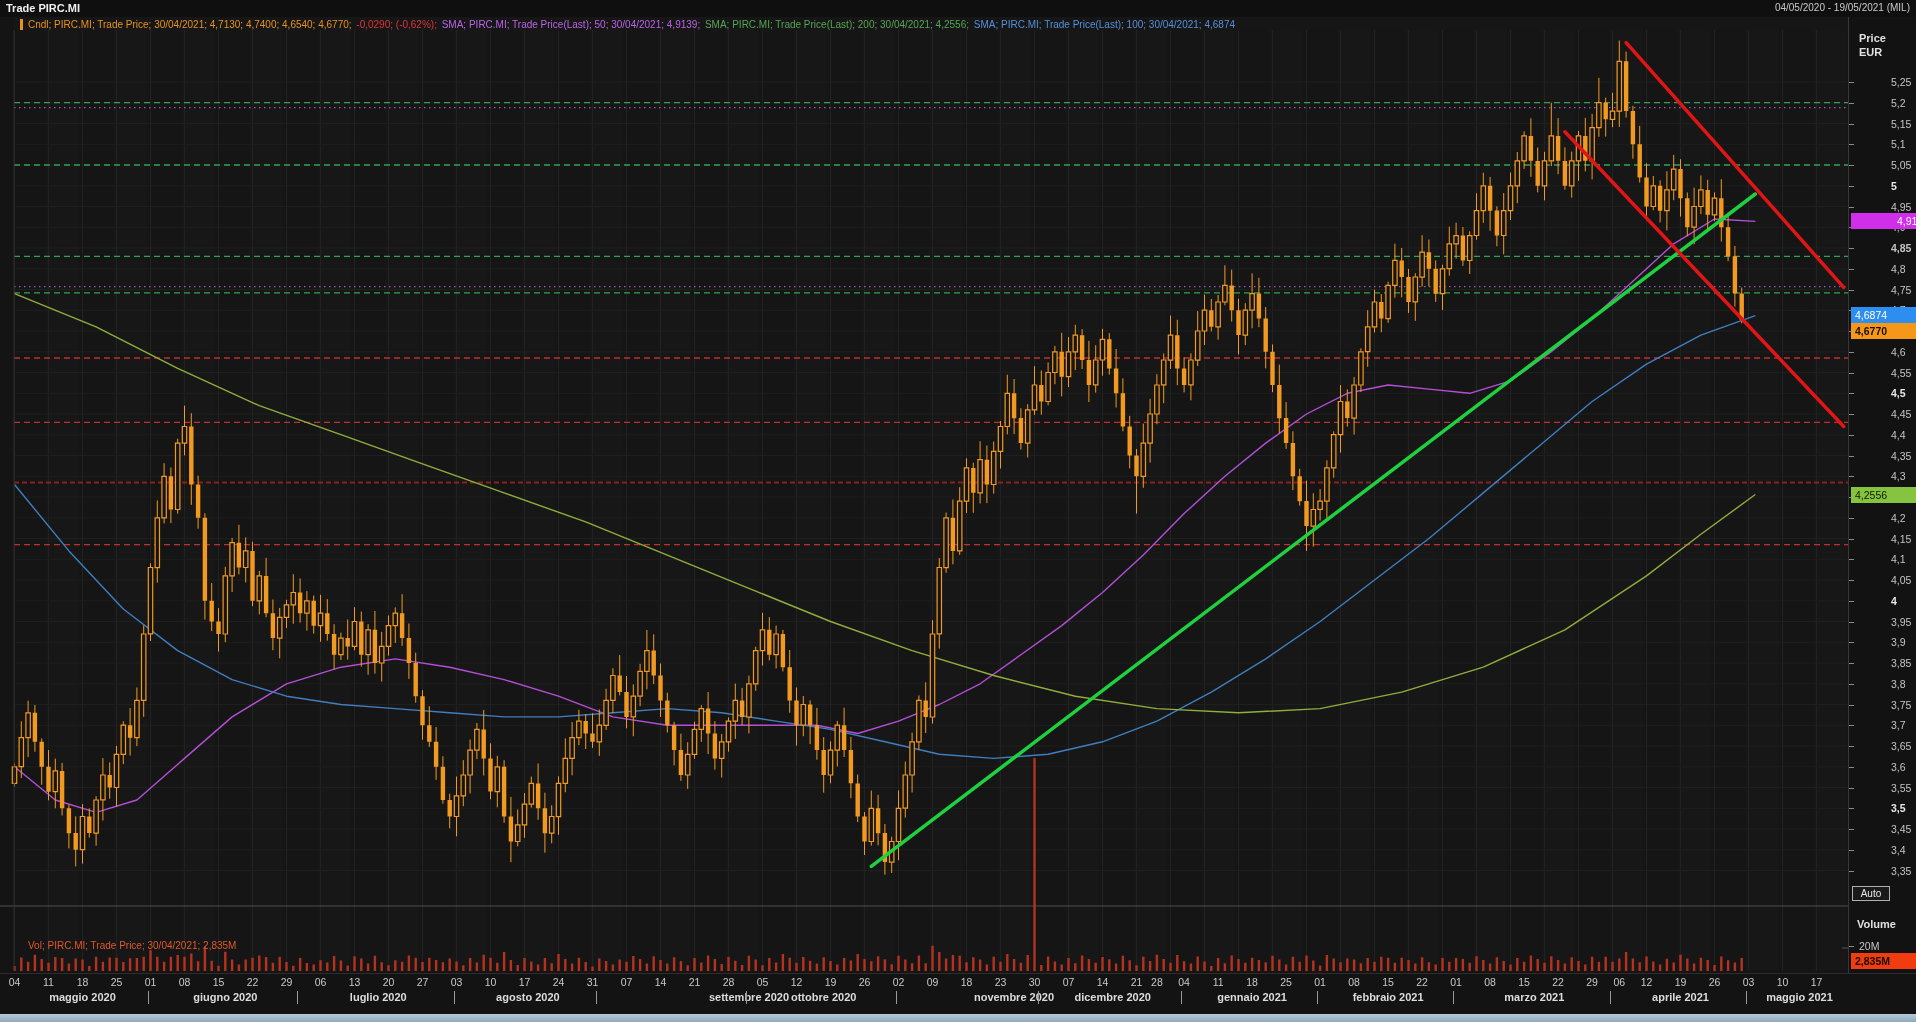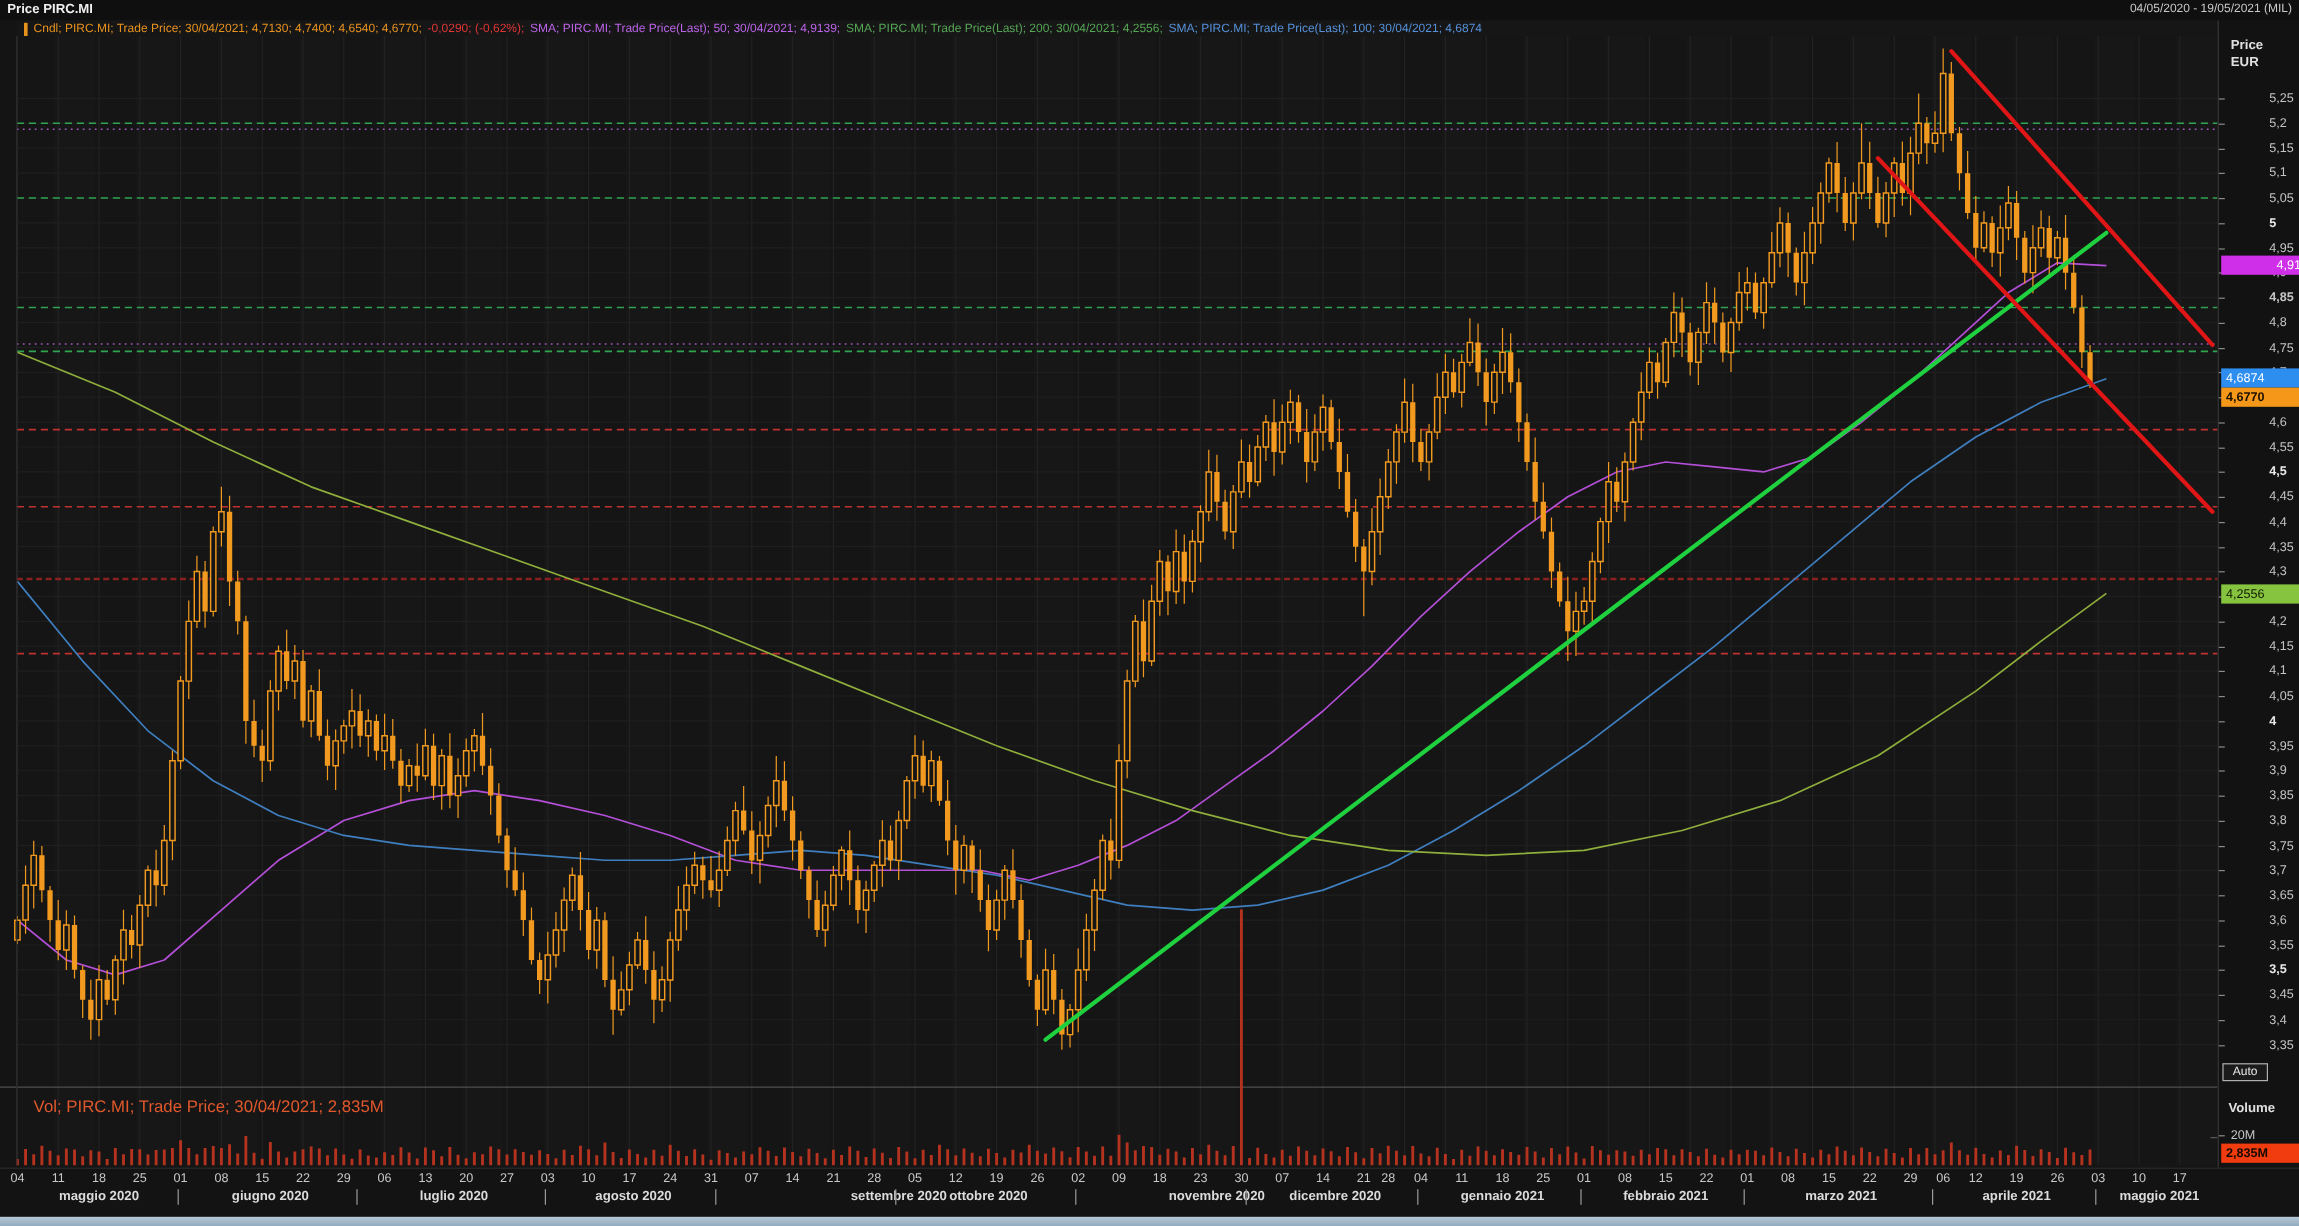--- a/index.html
+++ b/index.html
@@ -7,21 +7,21 @@
   #app{position:relative;width:1916px;height:1022px;background:#141414;}
   
   #titlebar{position:absolute;left:0;top:0;width:1916px;height:17px;background:#0f0f0f;}
   #title{position:absolute;left:6px;top:2px;font-size:11px;font-weight:bold;color:#f0f0f0;}
   #daterange{position:absolute;right:6px;top:2px;font-size:10px;color:#c8c8c8;}
   
   #legendrow{position:absolute;left:14px;top:17px;width:1834px;height:15px;background:#161616;white-space:nowrap;}
   #legendmark{position:absolute;left:6px;top:2px;width:3px;height:11px;background:#e8921e;}
   #legendtext{position:absolute;left:14px;top:2px;font-size:10px;}
   #legendtext span{margin-right:2px;margin-top:33px;}
-  #vollegend{position:absolute;left:28px;top:914px;font-size:14px;color:#e0582b;}
+  #vollegend{position:absolute;left:28px;top:940px;font-size:10px;color:#e0582b;}
   
   #chart{position:absolute;left:0;top:0;}
   
   #yaxis{position:absolute;left:1848px;top:17px;width:68px;height:960px;background:#121212;border-left:1px solid #383838;}
   .ylab{position:absolute;left:10px;font-size:10.5px;color:#c4c4c4;padding-left:32px;}
   .ylab.bold{font-weight:bold;color:#e8e8e8;}
   .ytick{position:absolute;left:0;width:5px;height:1px;background:#8a8a8a;}
   #price-title{position:absolute;left:10px;top:14px;font-size:11px;font-weight:bold;color:#e0e0e0;line-height:14px;}
   .badge{position:absolute;left:2px;width:66px;height:16px;font-size:10.5px;line-height:16px;padding-left:4px;box-sizing:border-box;}
   #auto-btn{position:absolute;left:3px;top:869px;width:36px;height:13px;border:1px solid #b0b0b0;color:#e8e8e8;
@@ -38,21 +38,21 @@
   .xsep{position:absolute;top:17px;width:1px;height:13px;background:#9a9a9a;}
   #taskstrip{position:absolute;left:0;top:1014px;width:1916px;height:8px;
     background:linear-gradient(#b6c9d8,#8fa9bd);}
 </style>
 </head>
 <body>
 
 <div id="app">
 
   <div id="titlebar">
-    <span id="title">Price PIRC.MI</span>
+    <span id="title">Trade PIRC.MI</span>
     <span id="daterange">04/05/2020 - 19/05/2021 (MIL)</span>
   </div>
 
   <div id="legendrow">
     <span id="legendmark"></span>
     <span id="legendtext"><span style="color: rgb(232, 146, 30);">Cndl; PIRC.MI; Trade Price; 30/04/2021; 4,7130; 4,7400; 4,6540; 4,6770; </span><span style="color: rgb(224, 53, 53);">-0,0290; (-0,62%); </span><span style="color: rgb(187, 99, 232);">SMA; PIRC.MI; Trade Price(Last);  50; 30/04/2021; 4,9139; </span><span style="color: rgb(85, 165, 85);">SMA; PIRC.MI; Trade Price(Last);  200; 30/04/2021; 4,2556; </span><span style="color: rgb(85, 144, 216);">SMA; PIRC.MI; Trade Price(Last);  100; 30/04/2021; 4,6874 </span></span>
   </div>
 
   <svg id="chart" width="1916" height="1022">
       <rect x="14" y="30" width="1834" height="943" fill="#151515"></rect>

